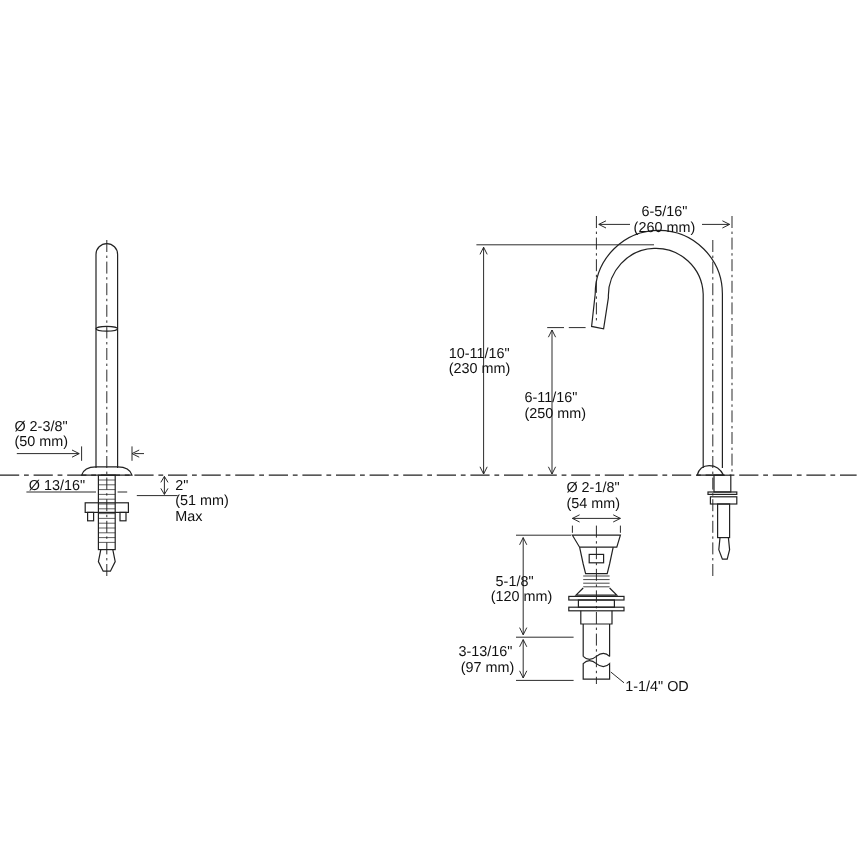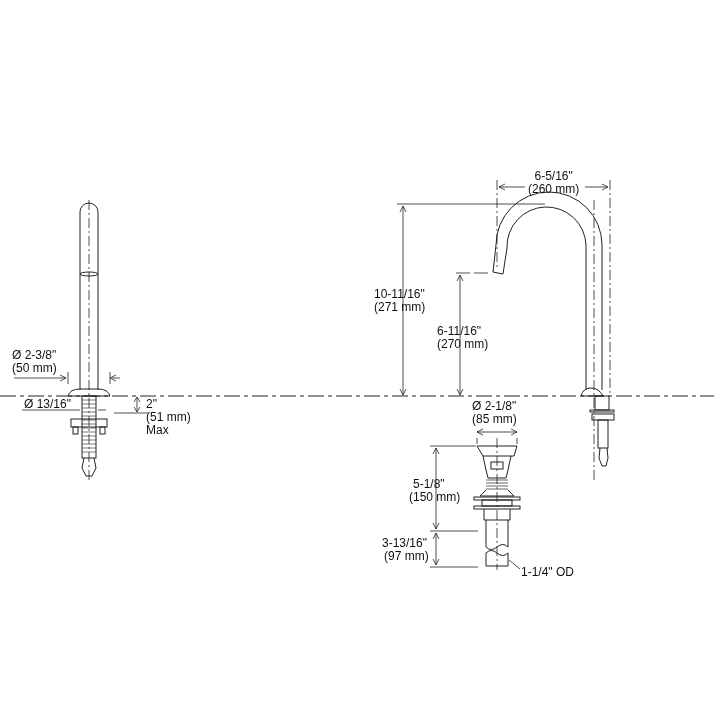--- a/index.html
+++ b/index.html
@@ -134,32 +134,32 @@
   <div>(51 mm)</div>
   <div>Max</div>
 </div>
 
 <div class="lbl" style="left:528px;top:170px;text-align:center;">
   <div>6-5/16"</div>
   <div>(260 mm)</div>
 </div>
 <div class="lbl" style="left:374px;top:288px;">
   <div>10-11/16"</div>
-  <div>(271 mm)</div>
+  <div>(230 mm)</div>
 </div>
 <div class="lbl" style="left:437px;top:325px;">
   <div>6-11/16"</div>
-  <div>(270 mm)</div>
+  <div>(250 mm)</div>
 </div>
 
 <div class="lbl" style="left:472px;top:400px;">
   <div>Ø 2-1/8"</div>
-  <div>(85 mm)</div>
+  <div>(54 mm)</div>
 </div>
 <div class="lbl" style="left:409px;top:478px;">
   <div style="padding-left:4px">5-1/8"</div>
-  <div>(150 mm)</div>
+  <div>(120 mm)</div>
 </div>
 <div class="lbl" style="left:382px;top:537px;">
   <div>3-13/16"</div>
   <div style="padding-left:2px">(97 mm)</div>
 </div>
 <div class="lbl" style="left:521px;top:566px;">1-1/4" OD</div>
 
 </body></html>

